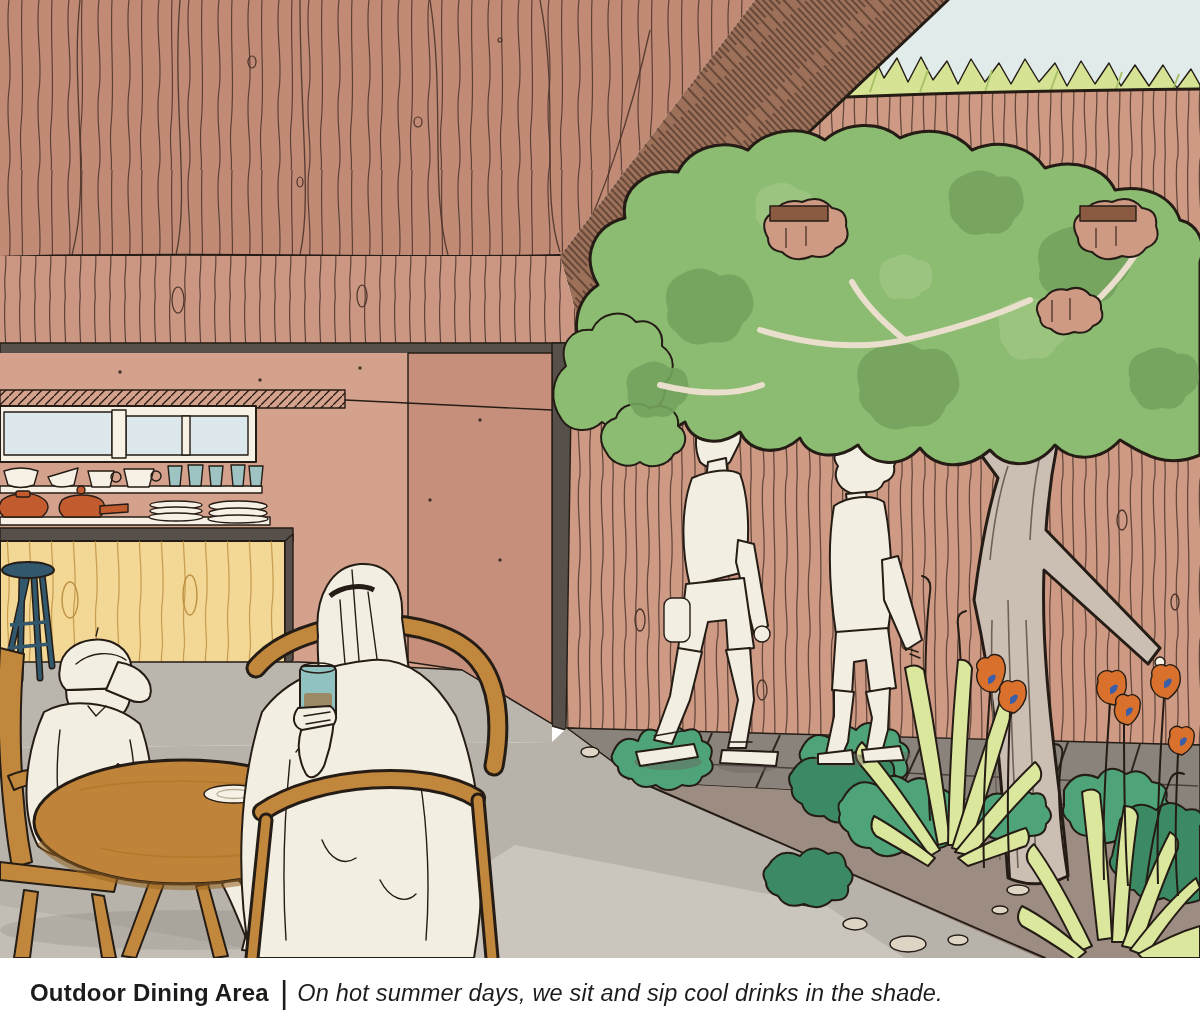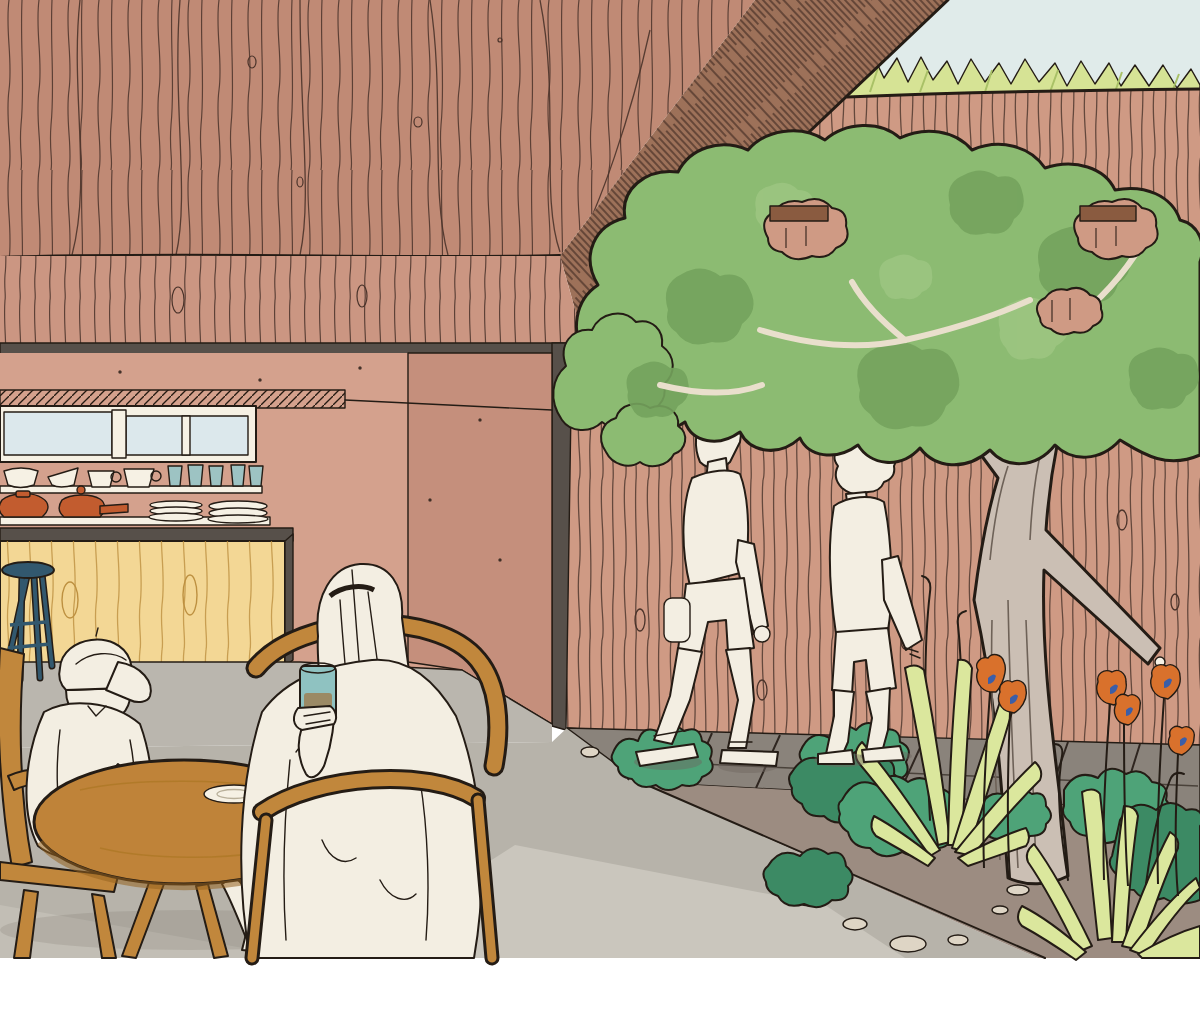--- a/index.html
+++ b/index.html
@@ -393,13 +393,18 @@
       </g>
       <g>
         <path class="nf" d="M262,812 C318,774 428,768 476,798" stroke="var(--ink)" stroke-width="20" fill="none" stroke-linecap="round"></path>
         <path class="nf" d="M262,812 C318,774 428,768 476,798" stroke="var(--furniture)" stroke-width="14" fill="none" stroke-linecap="round"></path>
         <path class="nf" d="M478,800 L492,958 M266,820 L252,958" stroke="var(--ink)" stroke-width="15" fill="none" stroke-linecap="round"></path>
         <path class="nf" d="M478,800 L492,958 M266,820 L252,958" stroke="var(--furniture)" stroke-width="9" fill="none" stroke-linecap="round"></path>
       </g>
     </g>
   </svg>
 
+  <figcaption class="caption">
+    <span class="cap-title">Outdoor Dining Area</span>
+    <span class="cap-sep">|</span>
+    <span class="cap-text">On hot summer days, we sit and sip cool drinks in the shade.</span>
+  </figcaption>
 </div>
 
 </body></html>

